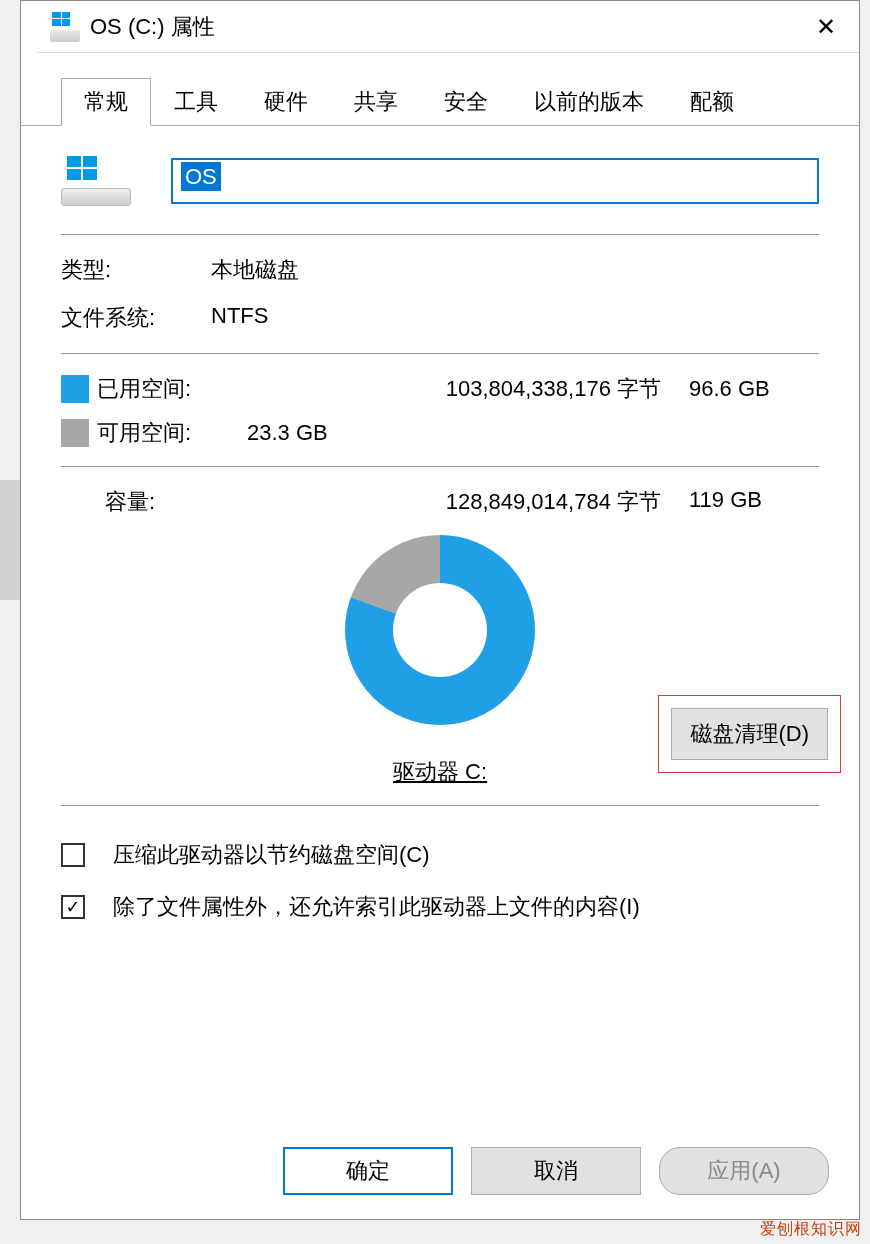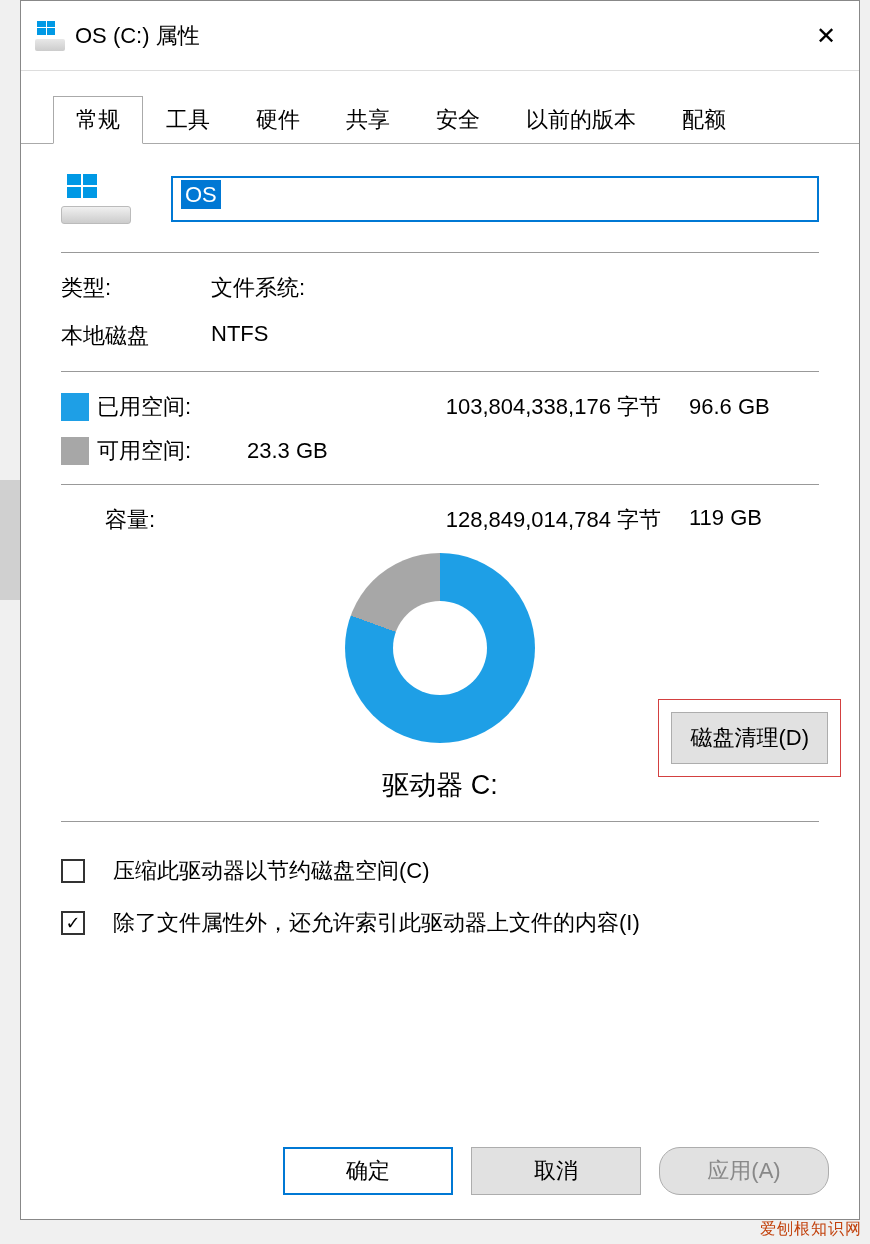--- a/index.html
+++ b/index.html
@@ -16,25 +16,26 @@
       left: 20px;
       top: 0;
       width: 840px;
       height: 1220px;
       background: #fff;
       border: 1px solid #888;
       display: flex;
       flex-direction: column;
     }
     .titlebar {
-      height: 70px;
+      height: 52px;
       display: flex;
       align-items: center;
       padding: 0 8px 0 14px;
       border-bottom: 1px solid #ddd;
+      margin-left: 15px;
     }
     .title-icon {
       width: 30px;
       height: 30px;
       margin-right: 10px;
       position: relative;
     }
     .title-icon .win-flag {
       position: absolute;
       top: 0; left: 2px;
@@ -53,21 +54,21 @@
       border-radius: 2px;
     }
     .title-text { flex: 1; font-size: 22px; }
     .close-btn {
       width: 50px; height: 40px;
       display: flex; align-items: center; justify-content: center;
       font-size: 24px;
     }
     .tabs {
       display: flex;
-      padding: 24px 0 0 32px;
+      padding: 24px 0 0 40px;
       border-bottom: 1px solid #aaa;
       gap: 0;
     }
     .tab {
       padding: 8px 22px;
       font-size: 22px;
       border: 1px solid transparent;
       position: relative;
       top: 1px;
       cursor: default;
@@ -162,25 +163,25 @@
       margin-bottom: 10px;
     }
     .donut::after {
       content: "";
       position: absolute;
       top: 48px; left: 48px;
       width: 94px; height: 94px;
       background: #fff;
       border-radius: 50%;
     }
-    .drive-label { font-size: 27px; margin-top: 14px; }
+    .drive-label { font-size: 22px; margin-top: 22px; text-decoration: underline; }
     .cleanup-highlight {
       position: absolute;
       right: -22px;
-      bottom: 26px;
+      bottom: 14px;
       border: 1px solid #d34040;
       padding: 12px;
     }
     .cleanup-btn {
       background: #e1e1e1;
       border: 1px solid #adadad;
       padding: 10px 18px;
       font-size: 22px;
     }
     .checks {
@@ -287,22 +288,22 @@
       </div>
       <div class="name-input">
         <span class="sel">OS</span>
       </div>
     </div>
 
     <hr class="divider">
 
     <div class="info-grid">
       <div>类型:</div>
+      <div>本地磁盘</div>
       <div>文件系统:</div>
-      <div>本地磁盘</div>
       <div>NTFS</div>
     </div>
 
     <hr class="divider">
 
     <div class="space-grid">
       <div class="swatch used"></div>
       <div>已用空间:</div>
       <div class="bytes">103,804,338,176 字节</div>
       <div class="gb">96.6 GB</div>

